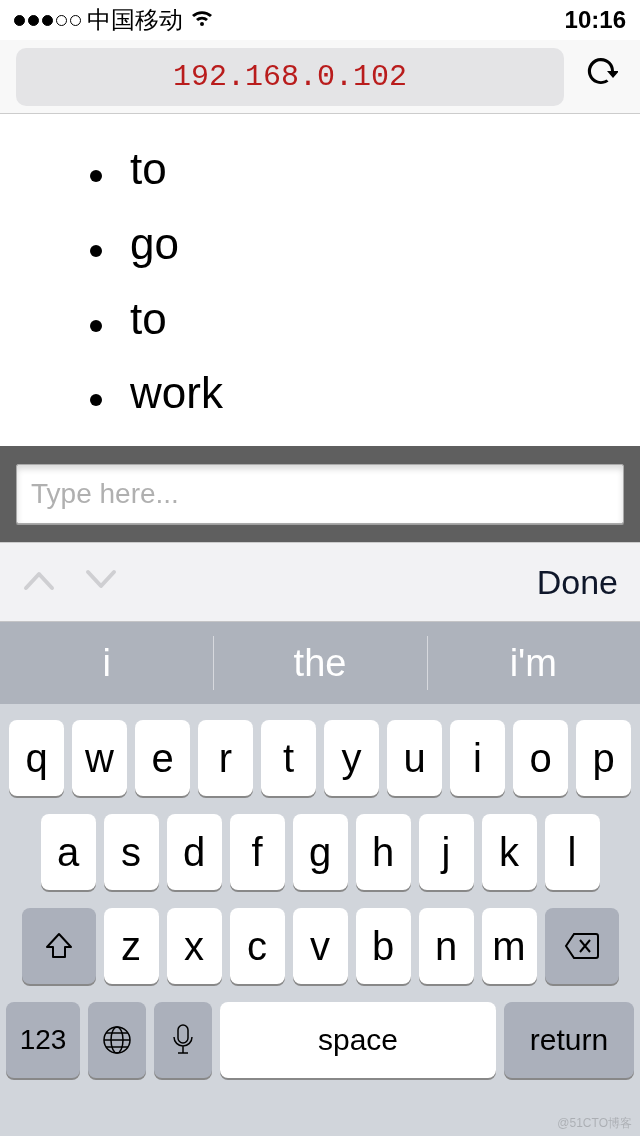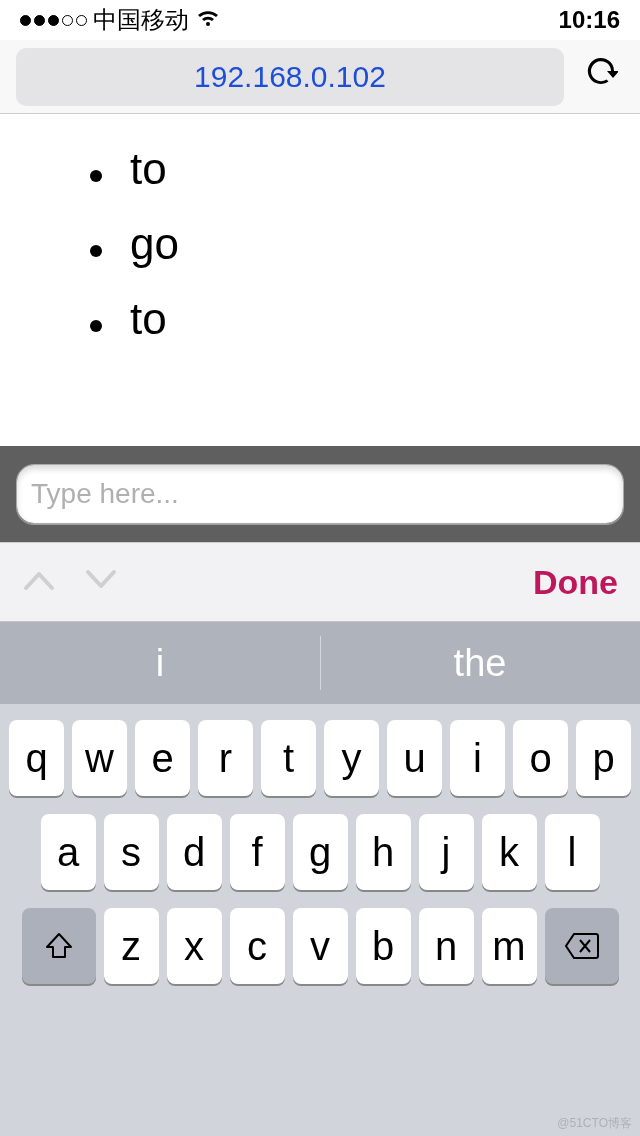--- a/index.html
+++ b/index.html
@@ -4,21 +4,21 @@
   <style>
     * { margin: 0; padding: 0; box-sizing: border-box; }
     body {
       width: 640px; height: 1136px; overflow: hidden;
       font-family: -apple-system, "Helvetica Neue", Arial, sans-serif;
       background: #fff; position: relative;
     }
     
     .status-bar {
       height: 40px; display: flex; align-items: center; justify-content: space-between;
-      padding: 0 20px; font-size: 24px; font-weight: 500; color: #000;
+      padding: 0 14px; font-size: 24px; font-weight: 500; color: #000;
     }
     .status-left, .status-right { display: flex; align-items: center; gap: 6px; }
     .signal-dots { display: flex; gap: 3px; }
     .dot { width: 11px; height: 11px; border-radius: 50%; border: 1.5px solid #000; }
     .dot.filled { background: #000; }
     .status-time { font-weight: 600; }
     .battery {
       width: 48px; height: 20px; border: 1.5px solid #000; border-radius: 3px;
       position: relative; padding: 1px;
     }
@@ -29,52 +29,52 @@
     .battery-fill { width: 100%; height: 100%; background: #4cd964; border-radius: 1px; }
     .bolt { font-size: 20px; }
     
     .url-bar-wrap {
       height: 74px; background: #f8f8f8; border-bottom: 1px solid #ccc;
       display: flex; align-items: center; padding: 0 16px; gap: 14px;
     }
     .url-field {
       flex: 1; height: 58px; background: #e4e4e6; border-radius: 10px;
       display: flex; align-items: center; justify-content: center;
-      font-size: 30px; color: #1d4ed8;
+      font-size: 30px; color: #b91c1c; font-family: Liberation Mono, monospace;
     }
     .reload-btn { font-size: 36px; color: #000; padding: 0 6px; }
     
     .page {
       padding: 18px 0 0 90px; font-size: 44px; line-height: 1.7; color: #000;
     }
     .page ul { list-style: none; }
     .page li::before {
       content: ''; display: inline-block; width: 12px; height: 12px;
       background: #000; border-radius: 50%; margin-right: 28px; vertical-align: 2px;
     }
     
     .input-band {
       position: absolute; left: 0; right: 0; top: 446px;
       background: #5f5f5f; padding: 18px 16px;
     }
     .text-input {
-      width: 100%; height: 60px; border-radius: 18px; border: 1px solid #aaa;
+      width: 100%; height: 60px; border-radius: 2px; border: 1px solid #aaa;
       background: linear-gradient(#fff,#fff) padding-box;
       box-shadow: inset 0 4px 6px rgba(0,0,0,.15), 0 1px 0 rgba(255,255,255,.4);
       font-size: 28px; color: #333; padding: 0 14px;
     }
     .text-input::placeholder { color: #b0b0b0; }
     
     .assist-bar {
       position: absolute; left: 0; right: 0; top: 542px; height: 80px;
       background: #f2f2f4; border-top: 1px solid #ccc; border-bottom: 1px solid #c4c4c6;
       display: flex; align-items: center; padding: 0 22px;
     }
     .assist-bar .spacer { flex: 1; }
-    .done-btn { color: #be185d; font-size: 34px; font-weight: 700; }
+    .done-btn { color: #0f172a; font-size: 34px; font-weight: 400; }
     .chev { color: #cfcfd2; margin-right: 28px; }
     
     .suggestions {
       position: absolute; left: 0; right: 0; top: 622px; height: 82px;
       background: #aeb3bc; display: flex;
     }
     .sugg {
       flex: 1; display: flex; align-items: center; justify-content: center;
       color: #fff; font-size: 38px; position: relative;
     }
@@ -142,20 +142,21 @@
         <path d="M17 4a13 13 0 107.5 23.5l-2-2A10 10 0 1127 17h-4l6 7 6-7h-5A13 13 0 0017 4z" fill="#000"></path>
       </svg>
   </span>
 </div>
 
 <div class="page">
   <ul>
     <li>to</li>
     <li>go</li>
     <li>to</li>
+    <li>work</li>
   </ul>
 </div>
 
 <div class="input-band">
   <input class="text-input" type="text" placeholder="Type here..." style="">
 </div>
 
 <div class="assist-bar">
   <span class="chev">
     <svg width="34" height="24" viewBox="0 0 34 24">
@@ -167,20 +168,21 @@
         <path d="M4 4 L17 18 L30 4" fill="none" stroke="#cfcfd2" stroke-width="4" stroke-linecap="round" stroke-linejoin="round"></path>
       </svg>
   </span>
   <span class="spacer"></span>
   <span class="done-btn">Done</span>
 </div>
 
 <div class="suggestions">
   <div class="sugg">i</div>
   <div class="sugg">the</div>
+  <div class="sugg">i'm</div>
 </div>
 
 <div class="keyboard">
   <div class="krow row1">
     <div class="key">q</div>
     <div class="key">w</div>
     <div class="key">e</div>
     <div class="key">r</div>
     <div class="key">t</div>
     <div class="key">y</div>
@@ -213,15 +215,33 @@
     <div class="key">b</div>
     <div class="key">n</div>
     <div class="key">m</div>
     <div class="key key-wide">
       <svg width="36" height="28" viewBox="0 0 36 28">
           <path d="M10 2 H32 a2 2 0 0 1 2 2 V24 a2 2 0 0 1 -2 2 H10 L2 14 Z" fill="none" stroke="#000" stroke-width="2"></path>
           <path d="M16 8 L26 20 M26 8 L16 20" stroke="#000" stroke-width="2"></path>
         </svg>
     </div>
   </div>
+  <div class="krow krow4">
+    <div class="key key-123">123</div>
+    <div class="key key-globe">
+      <svg width="32" height="32" viewBox="0 0 32 32">
+          <circle cx="16" cy="16" r="13" fill="none" stroke="#000" stroke-width="1.5"></circle>
+          <ellipse cx="16" cy="16" rx="6" ry="13" fill="none" stroke="#000" stroke-width="1.5"></ellipse>
+          <path d="M3 16 H29 M5 9 H27 M5 23 H27" stroke="#000" stroke-width="1.5"></path>
+        </svg>
+    </div>
+    <div class="key key-mic">
+      <svg width="22" height="34" viewBox="0 0 22 34">
+          <rect x="6" y="2" width="10" height="18" rx="5" fill="none" stroke="#000" stroke-width="1.5"></rect>
+          <path d="M2 14a9 9 0 0018 0M11 23v7M6 30h10" fill="none" stroke="#000" stroke-width="1.5"></path>
+        </svg>
+    </div>
+    <div class="key key-space">space</div>
+    <div class="key key-return">return</div>
+  </div>
 </div>
 
 <div class="watermark">@51CTO博客</div>
 
 </body></html>

